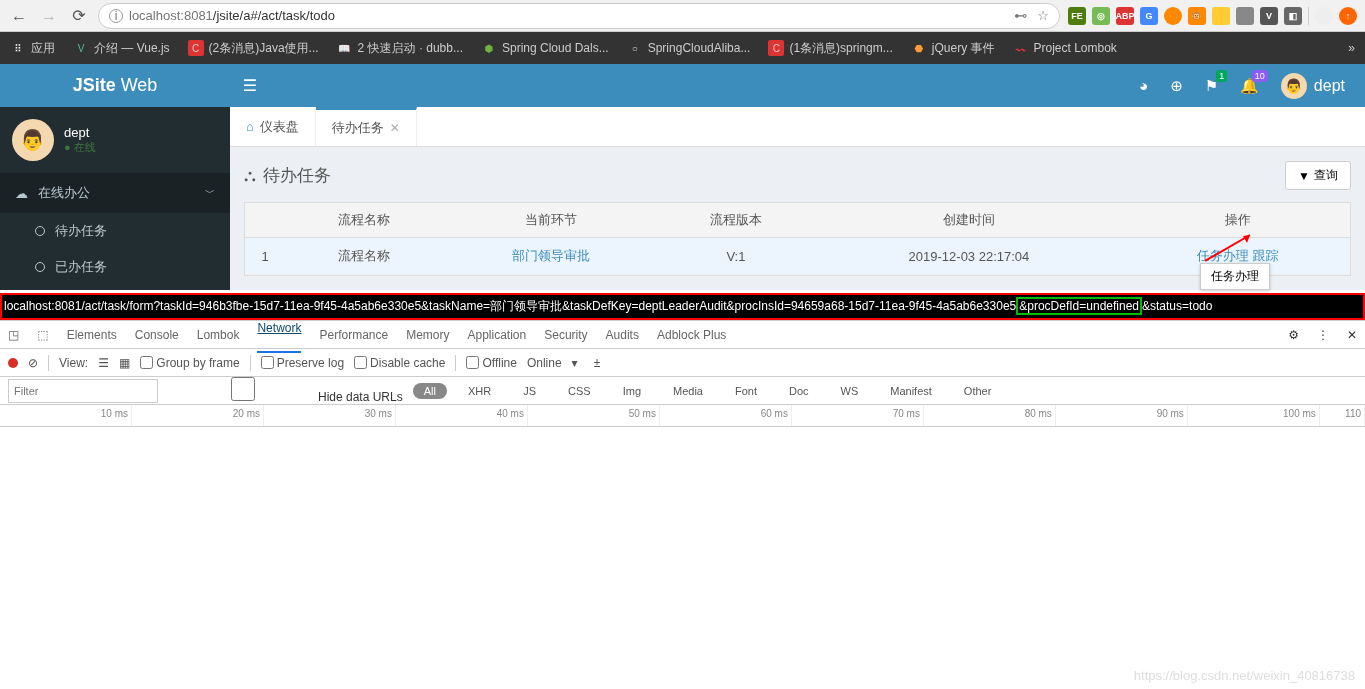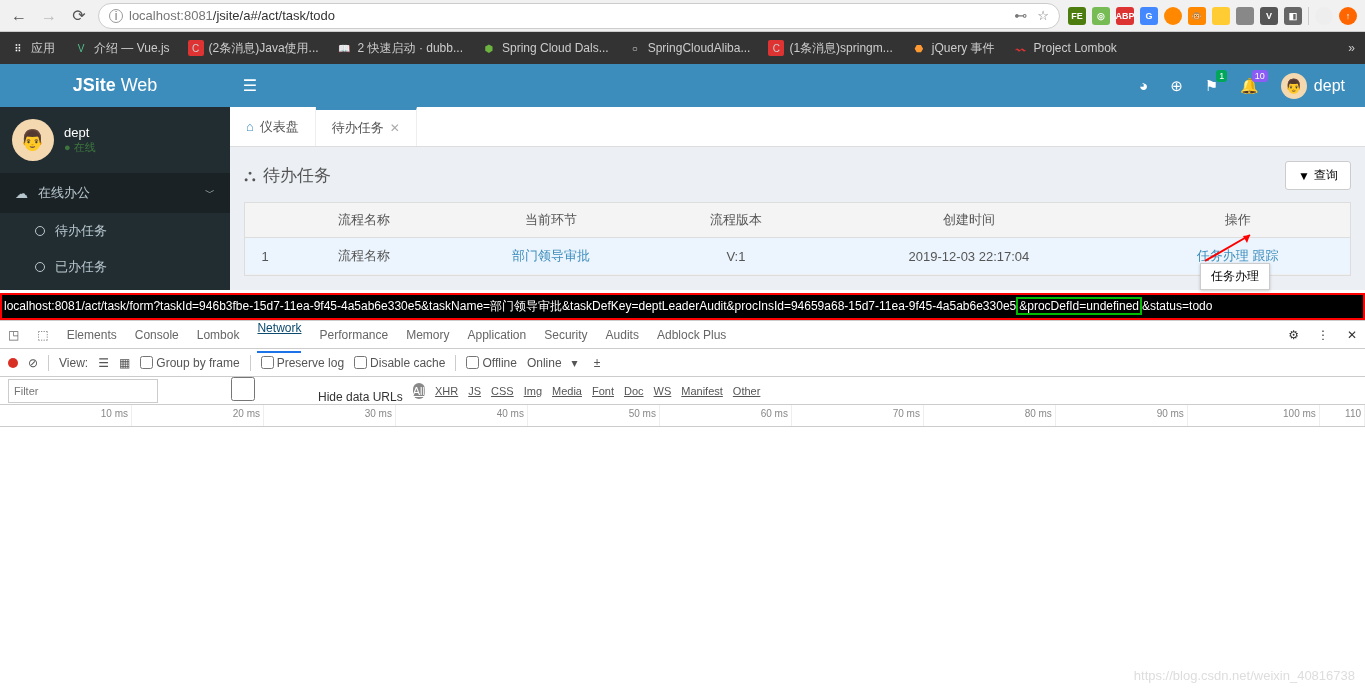--- a/index.html
+++ b/index.html
@@ -75,21 +75,21 @@
 .devtools { border-top: 1px solid #ccc; font-size: 12px; color: #333; }
 .dt-tabs { display: flex; align-items: center; height: 28px; border-bottom: 1px solid #ccc; padding: 0 8px; gap: 18px; }
 .dt-tab { cursor: pointer; color: #666; }
 .dt-tab.active { color: #0c4a6e; border-bottom: 2px solid #1a73e8; padding-bottom: 16px; margin-bottom: -5px; text-decoration: underline; }
 .dt-tabs .spacer { flex: 1; }
 .dt-toolbar { display: flex; align-items: center; height: 28px; border-bottom: 1px solid #ccc; padding: 0 8px; gap: 10px; color: #555; }
 .dt-toolbar .rec { width: 10px; height: 10px; background: #d93025; border-radius: 50%; }
 .dt-toolbar label { display: flex; align-items: center; gap: 3px; }
 .dt-filters { display: flex; align-items: center; height: 28px; border-bottom: 1px solid #ccc; padding: 0 8px; gap: 10px; }
 .dt-filters input { width: 150px; height: 24px; border: 1px solid #ccc; padding: 0 5px; font-size: 11px; }
-.dt-filters .pill { padding: 2px 0; border-radius: 8px; cursor: pointer; font-size: 11px; color: #555; text-decoration: underline; }
+.dt-filters .pill { padding: 2px 11px; border-radius: 8px; cursor: pointer; font-size: 11px; color: #555; }
 .dt-filters .pill.active { background: #888; color: #fff; }
 .dt-timeline { height: 22px; border-bottom: 1px solid #ccc; display: flex; font-size: 10px; color: #888; }
 .dt-timeline div { flex: 1; border-right: 1px solid #eee; padding: 3px 0 0 4px; text-align: right; padding-right: 3px; }
 .dt-body { height: 190px; display: flex; flex-direction: column; align-items: center; justify-content: center; color: #888; gap: 8px; }
 .dt-body .t1 { font-size: 13px; }
 .dt-body .t2 { font-size: 12px; }
 .watermark { position: absolute; right: 10px; bottom: 6px; color: #ddd; font-size: 13px; }
 
 .arrow-svg { position: absolute; pointer-events: none; }
 </style>

